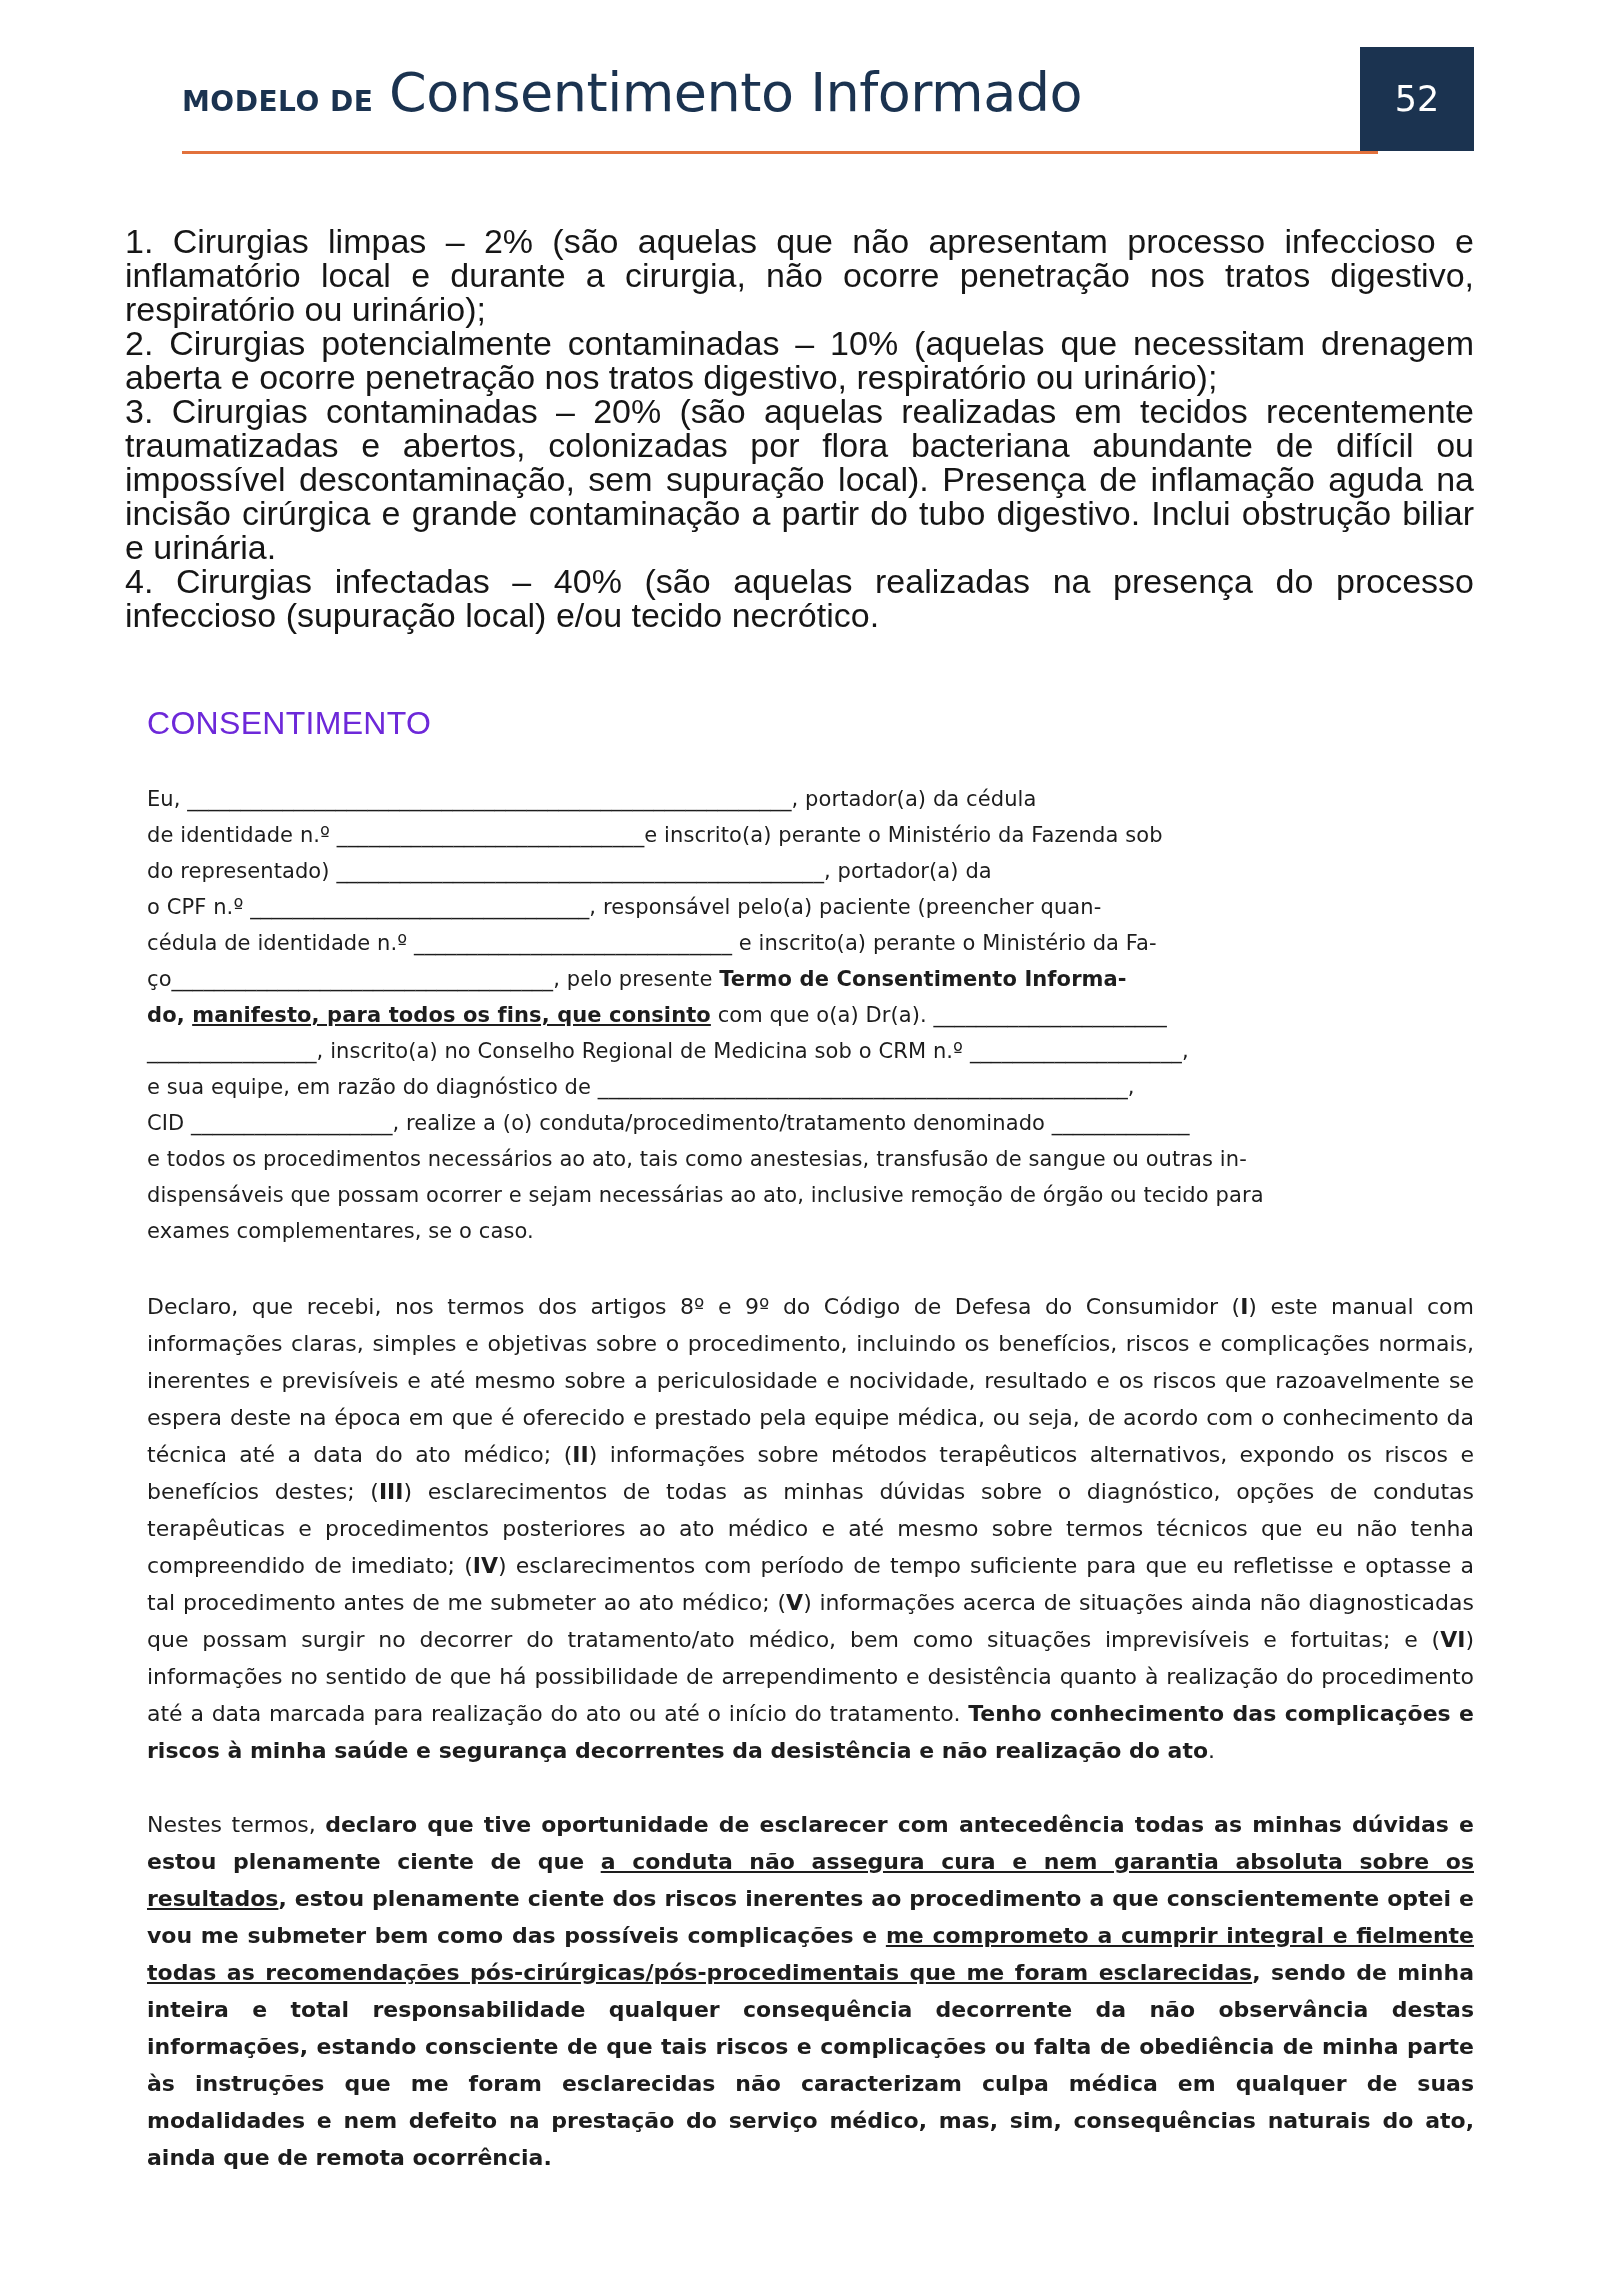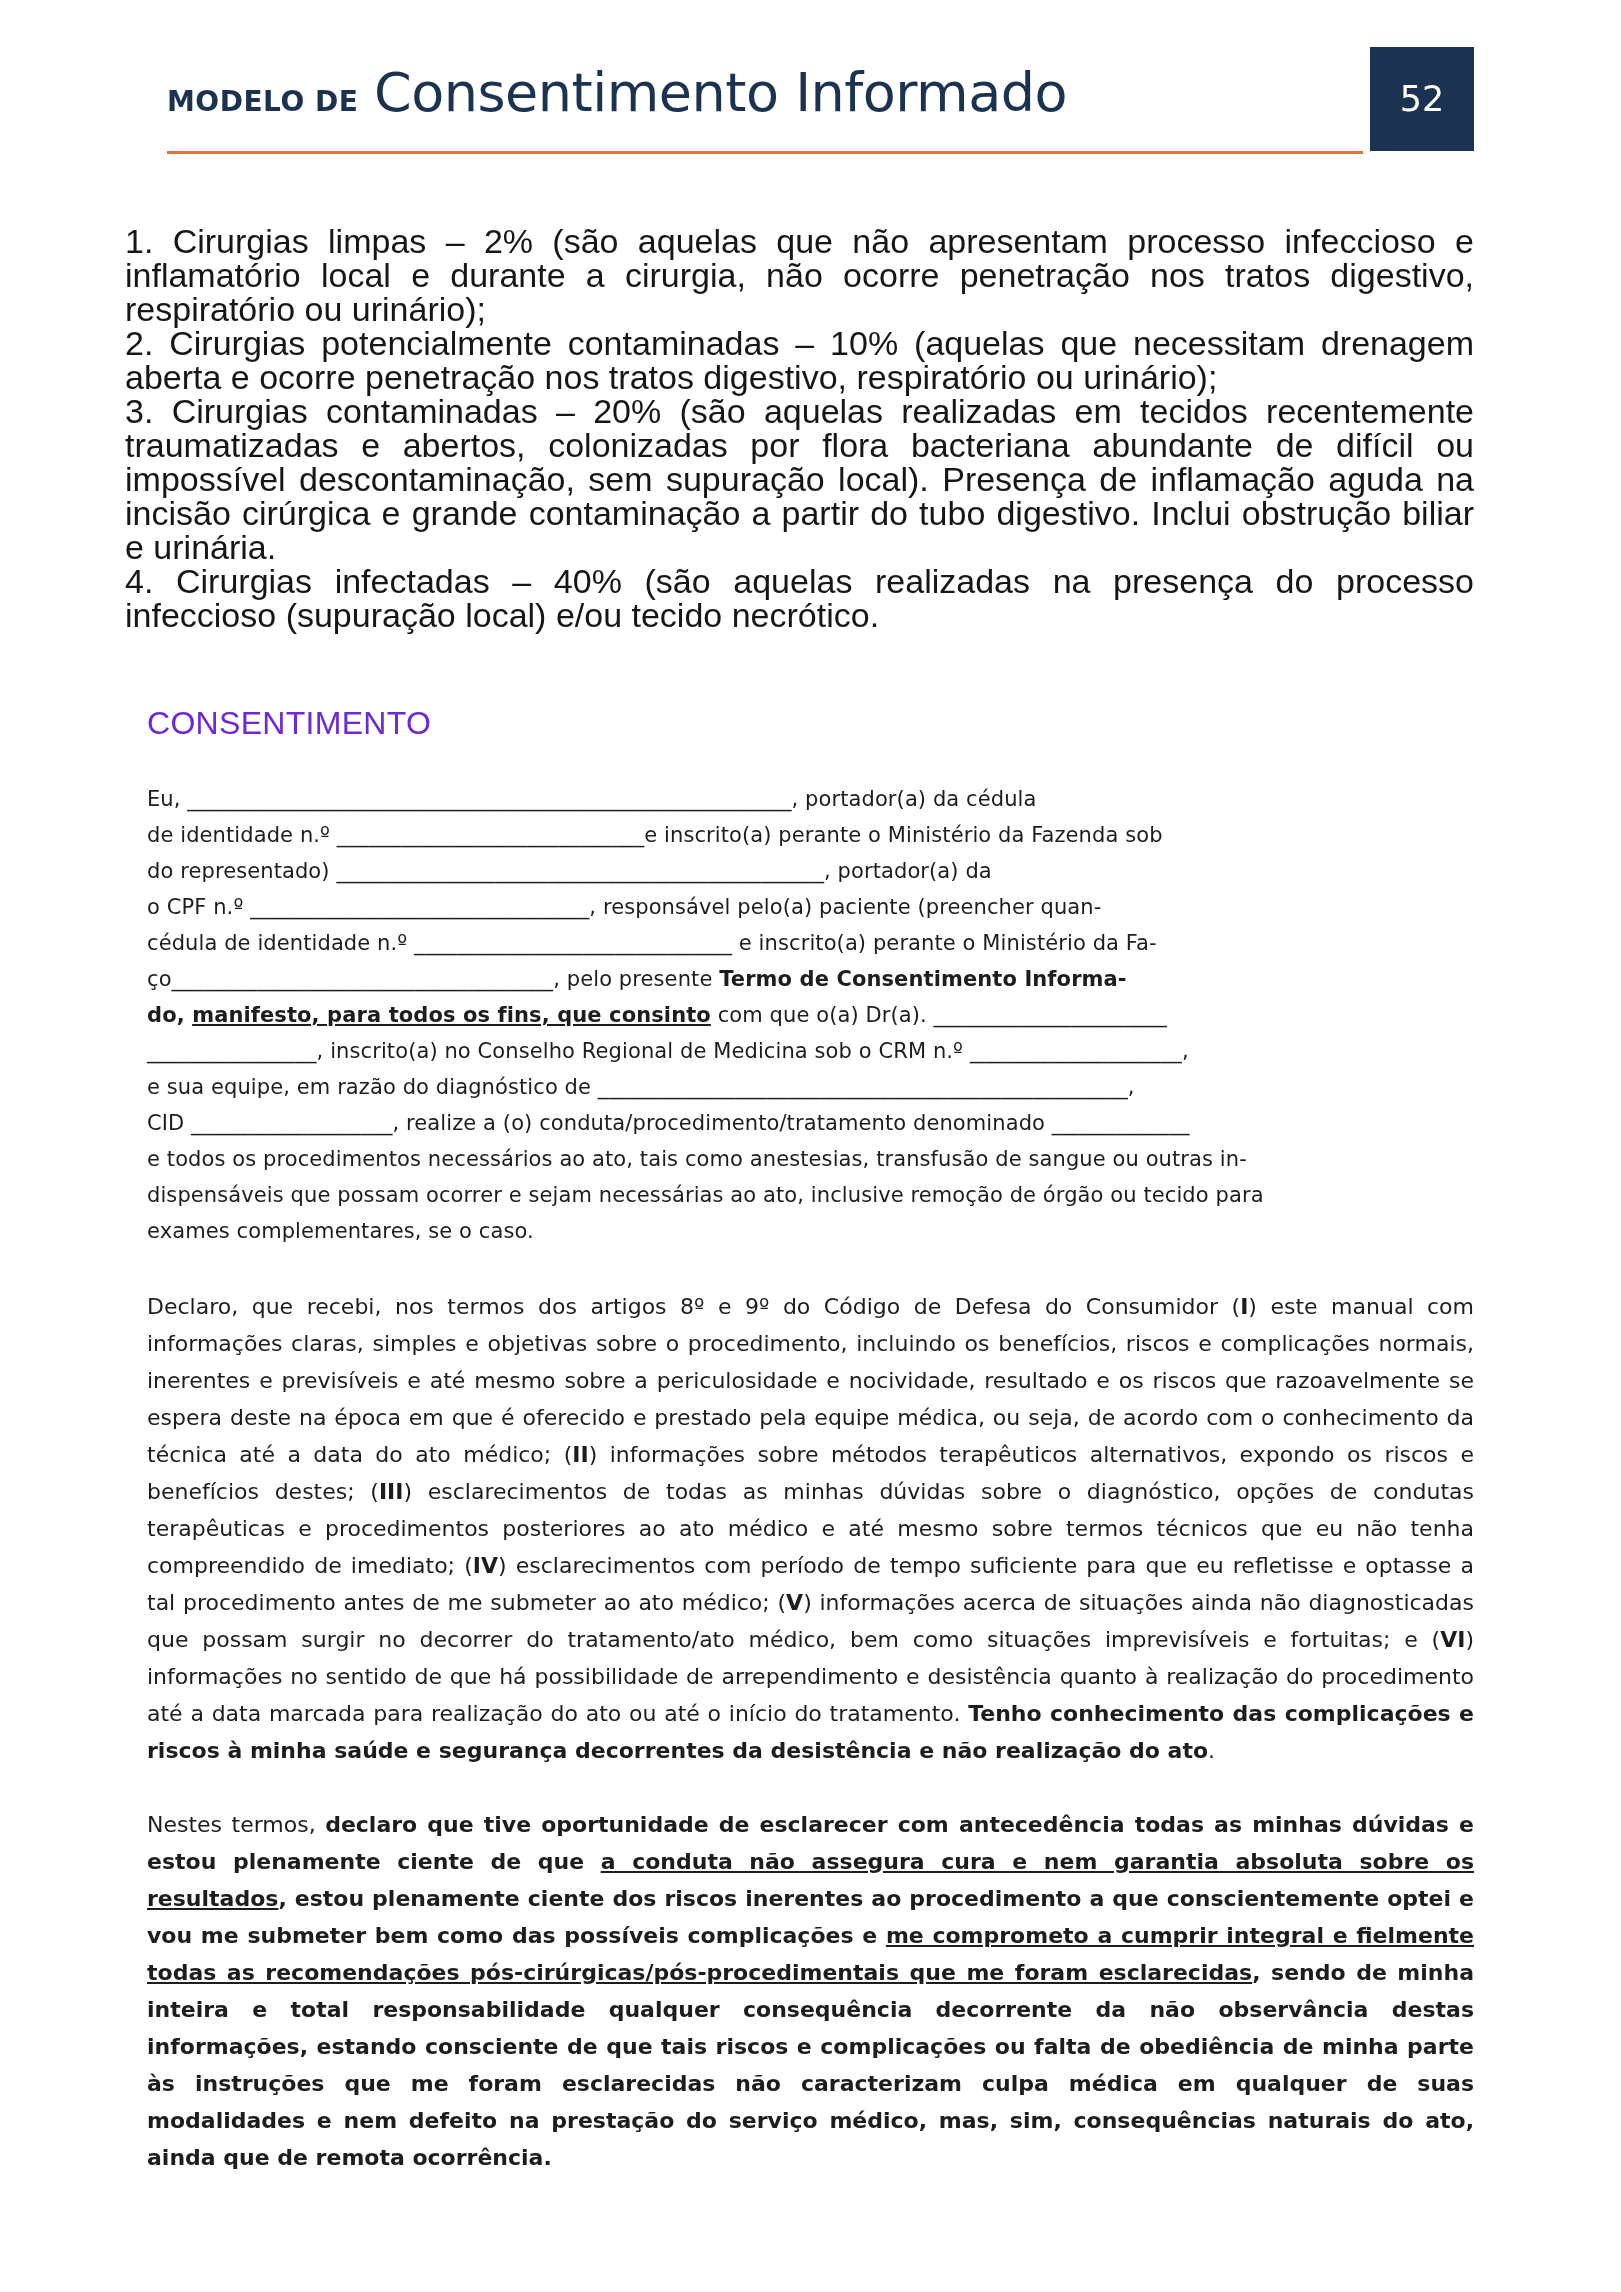--- a/index.html
+++ b/index.html
@@ -19,21 +19,21 @@
     position: relative;
     width: 1621px;
     height: 2293px;
     box-sizing: border-box;
     padding: 0;
   }
 
   
   .header {
     position: relative;
-    margin: 61px 0 0 0;
+    margin: 61px 0 0 15px;
     height: 118px;
     padding-left: 20px;
   }
   .header-inner {
     position: relative;
     margin: 0 147px 0 147px;
     height: 98px;
   }
   .header-title-line {
     display: flex;
@@ -61,21 +61,21 @@
     left: 0;
     top: 90px;
     width: 1196px;
     height: 2.9px;
     background: #e2713c;
   }
   .page-badge {
     position: absolute;
     right: 0;
     top: -13.7px;
-    width: 104px;
+    width: 114px;
     height: 104px;
     background: #1b3350;
     color: #ffffff;
     display: flex;
     align-items: center;
     justify-content: center;
     font-size: 35px;
     font-family: "DejaVu Sans", sans-serif;
   }
 

